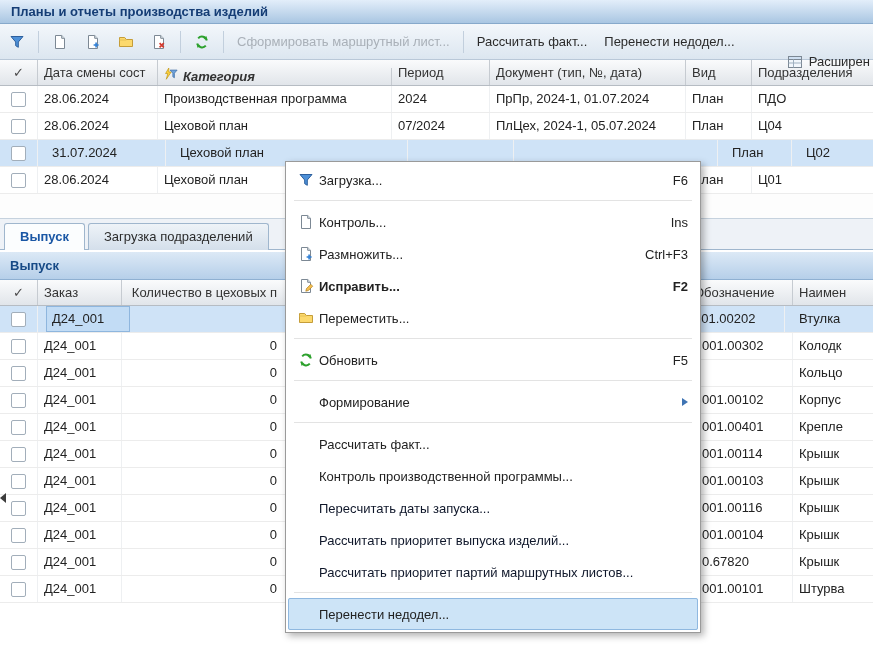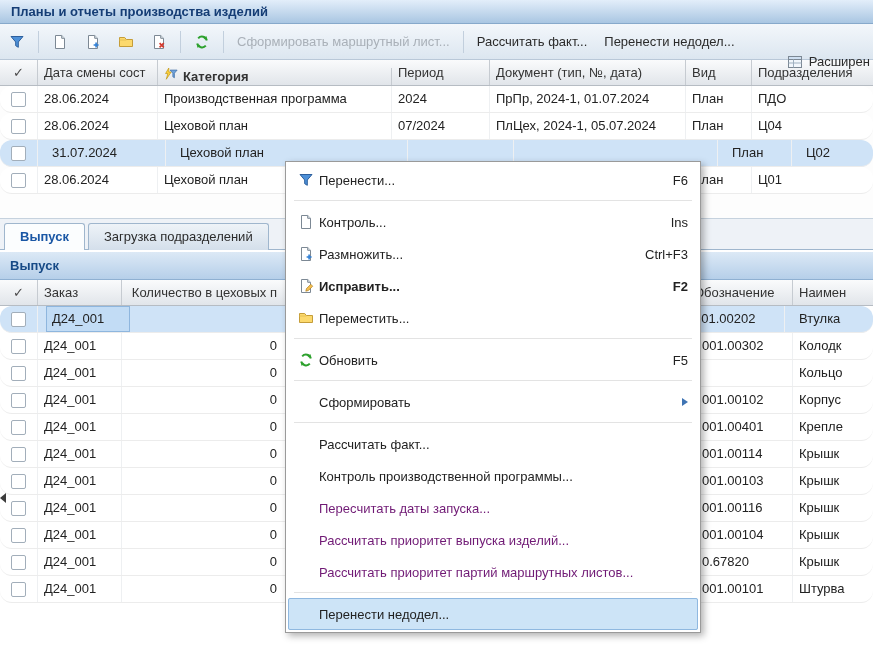--- a/index.html
+++ b/index.html
@@ -17,27 +17,27 @@
     padding:4px 7px;white-space:nowrap;}
   .tbtn.disabled{color:#a9b0b8;}
   .tsep{width:1px;height:22px;background:#c2cfdd;margin:0 3px;}
   .tbtn svg{display:block;}
   .adv{margin-left:auto;margin-right:-6px;margin-top:40px;}
 
   
   .ghead{display:flex;height:26px;background:linear-gradient(#fafbfc,#e1e5ea);border-bottom:1px solid #b6bcc3;box-sizing:border-box;}
   .hc{box-sizing:border-box;padding:0 6px;line-height:25px;border-right:1px solid #c6cbd1;color:#333;
     white-space:nowrap;overflow:hidden;}
-  .grow{display:flex;height:27px;border-bottom:1px solid #ececec;background:#fff;box-sizing:border-box;border-radius:12px;}
+  .grow{display:flex;height:27px;border-bottom:1px solid #ececec;background:#fff;box-sizing:border-box;}
   .grow.selected{background:#cfe3f7;gap:8px;}
   .gc{box-sizing:border-box;padding:0 6px;line-height:26px;border-right:1px solid #eef0f2;
     white-space:nowrap;overflow:hidden;}
   .c-check{width:38px;display:flex;align-items:center;justify-content:center;padding:0;color:#4a4a4a;}
   .checkbox{display:inline-block;width:13px;height:13px;background:#fff;border:1px solid #a2aeba;border-radius:2px;}
-  .hc.c-cat{font-weight:bold;display:flex;align-items:center;gap:5px;margin-top:8px;}
+  .hc.c-cat{font-weight:bold;font-style:italic;display:flex;align-items:center;gap:5px;margin-top:8px;}
   .gc.focus{background:#c2dcf5;outline:1px solid #8eb6de;outline-offset:-1px;}
 
   .t1{height:158px;overflow:hidden;background:#fdfdfd;}
   .t1 .c-date{width:120px}.t1 .c-cat{width:234px}.t1 .c-period{width:98px}
   .t1 .c-doc{width:196px}.t1 .c-kind{width:66px}.t1 .c-div{flex:1;border-right:0}
 
   .t2{height:386px;overflow:hidden;background:#fff;}
   .t2 .c-order{width:84px}
   .t2 .c-qty{width:166px;text-align:right;padding-right:10px}
   .t2 .c-hidden{flex:1}
@@ -57,21 +57,21 @@
 
   
   .menu{position:absolute;left:285px;top:161px;width:416px;box-sizing:border-box;background:#fff;
     border:1px solid #9a9a9a;box-shadow:3px 3px 7px rgba(0,0,0,.3);padding:2px;z-index:60;}
   .mi{display:flex;align-items:center;height:32px;padding:0 10px 0 4px;box-sizing:border-box;}
   .mic{width:27px;display:flex;justify-content:center;align-items:center;}
   .mic svg{display:block;}
   .ml{flex:1;white-space:nowrap;overflow:hidden;}
   .ms{margin-left:18px;white-space:nowrap;}
   .mi.bold .ml,.mi.bold .ms{font-weight:bold;}
-  .mi.dis{color:#701a75;}
+  .mi.dis{color:#0f172a;}
   .mi.hl{background:#cde4f7;outline:1px solid #8fb8e0;outline-offset:-1px;border-radius:2px;}
   .msep{height:1px;background:#e3e3e3;margin:4px 6px 5px 6px;}
   .subarrow{width:0;height:0;border-left:6px solid #3f74b3;border-top:4px solid transparent;border-bottom:4px solid transparent;}
 
   
   .splitter{position:absolute;left:0;top:488px;width:10px;height:20px;display:flex;align-items:center;z-index:40;}
   .splitter .tri{width:0;height:0;border-right:6px solid #3c3c3c;border-top:5px solid transparent;border-bottom:5px solid transparent;}
 </style>
 </head>
 <body>
@@ -356,21 +356,21 @@
       <span class="tri"></span>
     </div>
 
   <div class="menu">
     <div class="mi">
       <span class="mic">
           <svg width="16" height="16" viewBox="0 0 16 16">
             <path d="M2 2.5h12L9.3 8v5.3l-2.6-1.6V8z" fill="#4d90d8" stroke="#2d5f9d"></path>
           </svg>
         </span>
-      <span class="ml">Перенести...</span>
+      <span class="ml">Загрузка...</span>
       <span class="ms">F6</span>
     </div>
     <div class="msep"></div>
     <div class="mi">
       <span class="mic">
           <svg width="16" height="16" viewBox="0 0 16 16">
             <path d="M3.5 1.5h6.2l2.8 2.8v10.2H3.5z" fill="#fff" stroke="#7c8894"></path>
             <path d="M9.7 1.5v2.8h2.8" fill="#dfe5ea" stroke="#7c8894"></path>
           </svg>
         </span>
@@ -418,21 +418,21 @@
             <path d="M12.4 2l.7 3.6-3.5-.7z" fill="#2da12d"></path>
             <path d="M3.6 14l-.7-3.6 3.5.7z" fill="#2da12d"></path>
           </svg>
         </span>
       <span class="ml">Обновить</span>
       <span class="ms">F5</span>
     </div>
     <div class="msep"></div>
     <div class="mi">
       <span class="mic"></span>
-      <span class="ml">Сформировать</span>
+      <span class="ml">Формирование</span>
       <span class="subarrow"></span>
     </div>
     <div class="msep"></div>
     <div class="mi">
       <span class="mic"></span>
       <span class="ml">Рассчитать факт...</span>
     </div>
     <div class="mi">
       <span class="mic"></span>
       <span class="ml">Контроль производственной программы...</span>

